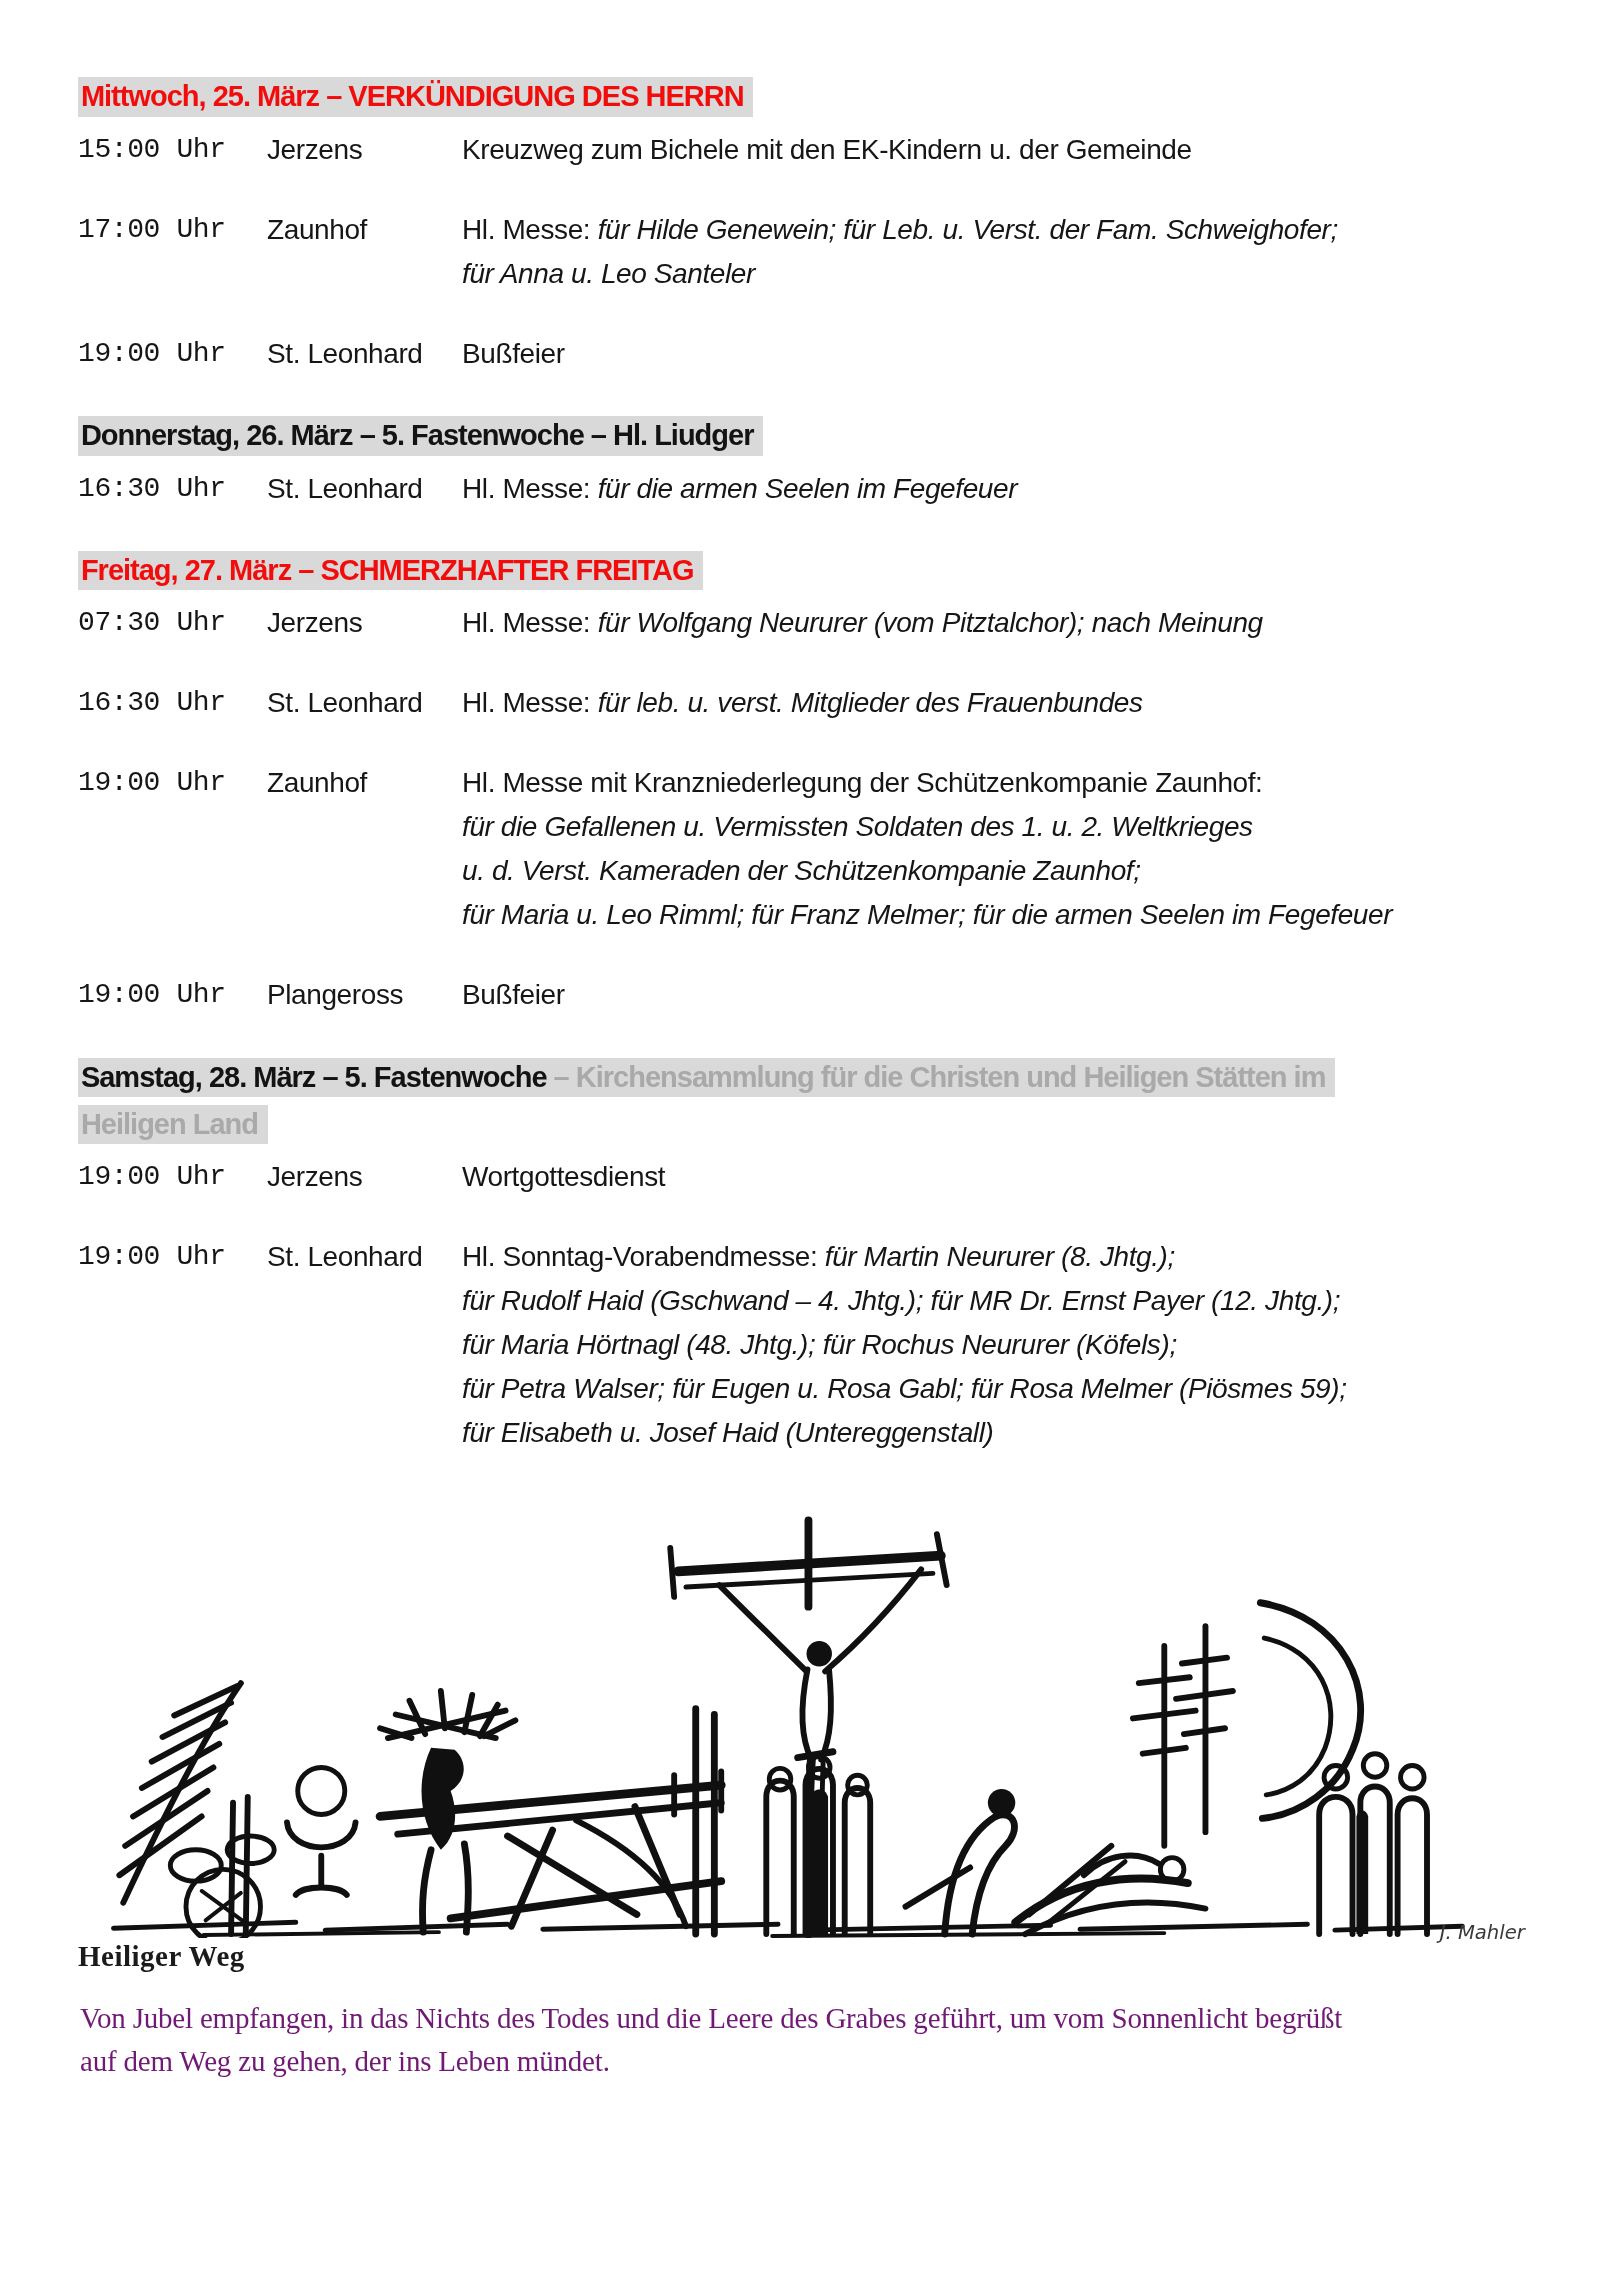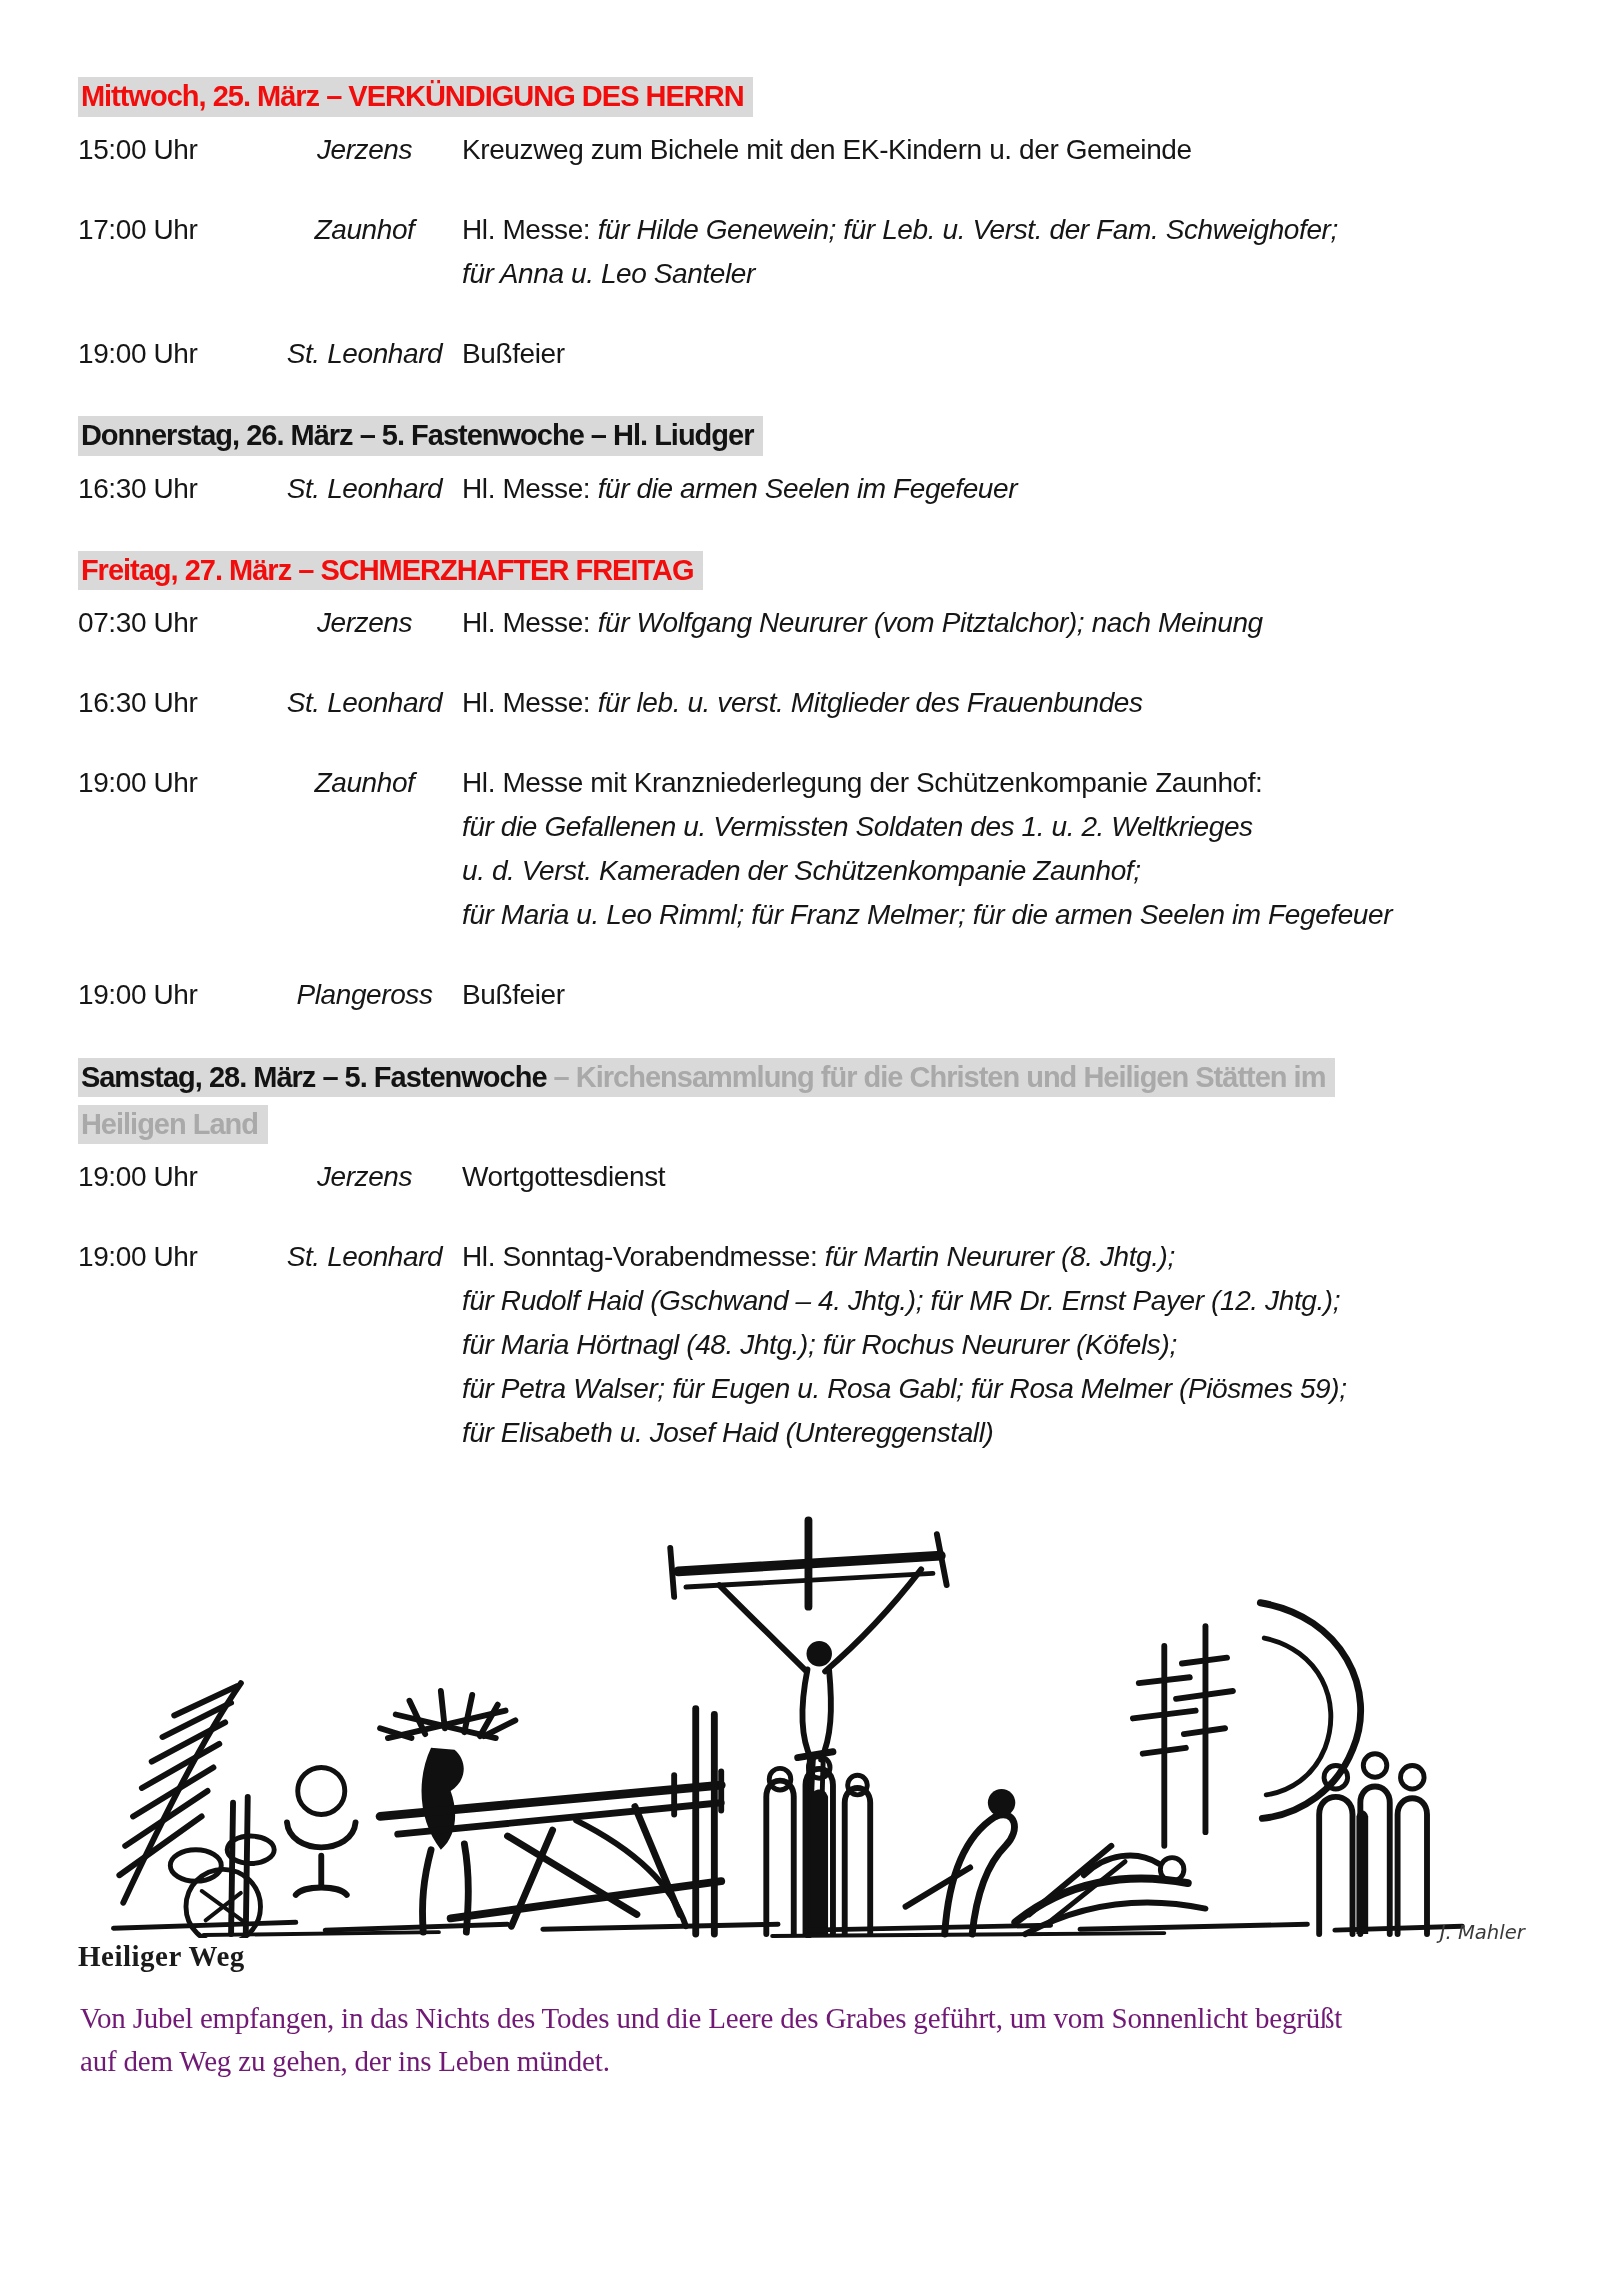--- a/index.html
+++ b/index.html
@@ -21,22 +21,22 @@
   .hdr-red{color:var(--red,#f20d0d);}
   .hdr-black{color:#131313;}
   .hdr-gray{color:var(--graytext,#a9a9a9);}
 
   
   .entry{
     display:grid;grid-template-columns:189px 195px 1fr;
     margin-bottom:36px;
     font-size:28px;line-height:44px;letter-spacing:-0.4px;color:#161616;
   }
-  .time{white-space:nowrap;}
-  .place{font-style:italic;white-space:nowrap;text-align:center;}
+  .time{white-space:nowrap;font-family:Liberation Mono, monospace;}
+  .place{white-space:nowrap;}
   .desc-line{white-space:nowrap;}
   .it{font-style:italic;}
 
   
   .figure-wrap{position:relative;width:1490px;margin:11.8px 0 0 7.8px;}
   .figure-wrap svg{display:block;}
   .signature{
     position:absolute;right:51px;bottom:-5.9px;
     font-family:"DejaVu Sans",sans-serif;font-style:italic;
     font-size:19.6px;color:#3a3a3a;white-space:nowrap;

